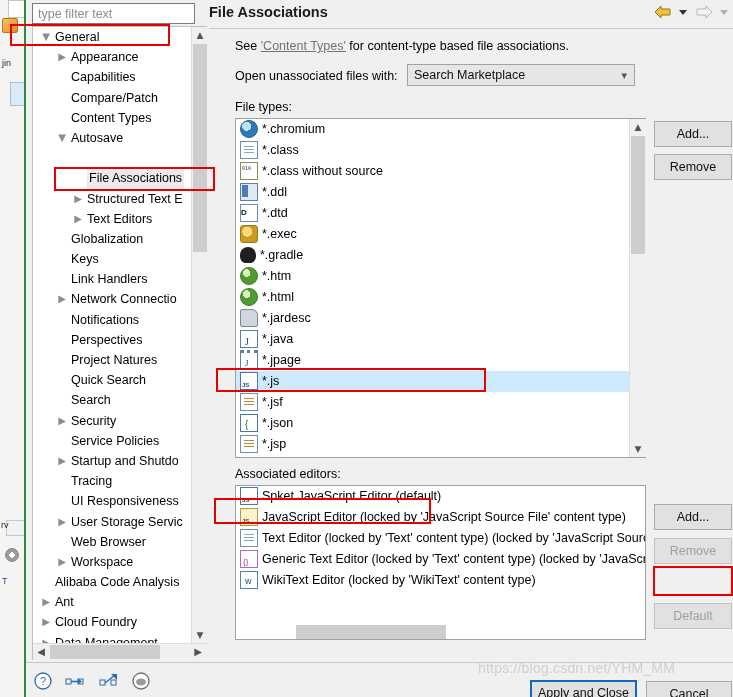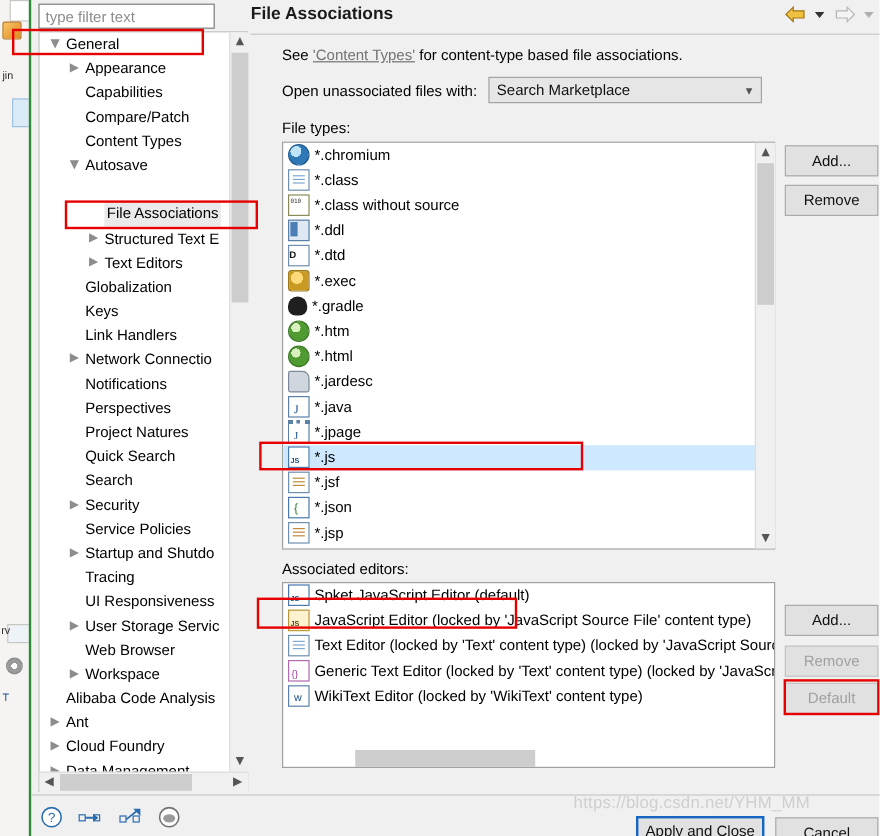--- a/index.html
+++ b/index.html
@@ -39,21 +39,21 @@
   
   .dialog {
     position: absolute; left: 24px; top: 0; width: 709px; height: 697px;
     background: #f0f0f0;
     border-left: 2px solid #2e8b3a;
     box-sizing: border-box;
   }
 
   
   .filter-box {
-    position: absolute; left: 6px; top: 3px; width: 147px; height: 21px;
+    position: absolute; left: 6px; top: 3px; width: 163px; height: 21px;
     border: 1px solid #7a7a7a; background: #ffffff; box-sizing: border-box;
     font-size: 12.5px; color: #8d8d8d; padding: 3px 5px;
   }
   .tree-panel {
     position: absolute; left: 6px; top: 26px; width: 175px; height: 634px;
     background: #ffffff; border: 1px solid #c0c0c0; box-sizing: border-box;
     overflow: hidden;
   }
   .tree-inner { position: absolute; left: 0; top: 0; width: 158px; }
   .tree-row {
@@ -460,21 +460,21 @@
           <div class="list-row"><span class="ico ic-generic"></span><span class="txt">Generic Text Editor (locked by 'Text' content type) (locked by 'JavaScri</span></div>
           <div class="list-row"><span class="ico ic-wiki"></span><span class="txt">WikiText Editor (locked by 'WikiText' content type)</span></div>
         </div>
     </div>
     <div class="hscroll" style="left:210px;top:624px;width:409px;border-top:none;background:transparent;">
       <div class="thumb" style="left:60px;width:150px;"></div>
     </div>
 
     <div class="btn" style="left:628px;top:504px;width:78px;">Add...</div>
     <div class="btn disabled" style="left:628px;top:538px;width:78px;">Remove</div>
-    <div class="btn disabled" style="left:628px;top:569px;width:78px;">Default</div>
+    <div class="btn disabled" style="left:628px;top:603px;width:78px;">Default</div>
 
     <div class="hl-red" style="left:-16px;top:24px;width:160px;height:22px;"></div>
     <div class="hl-red" style="left:28px;top:167px;width:161px;height:24px;"></div>
     <div class="hl-red" style="left:190px;top:368px;width:270px;height:24px;"></div>
     <div class="hl-red" style="left:188px;top:498px;width:217px;height:26px;"></div>
     <div class="hl-red" style="left:627px;top:566px;width:80px;height:30px;"></div>
 
     <div class="footer-sep"></div>
     <div class="footer-icons">
       <span class="fi">

